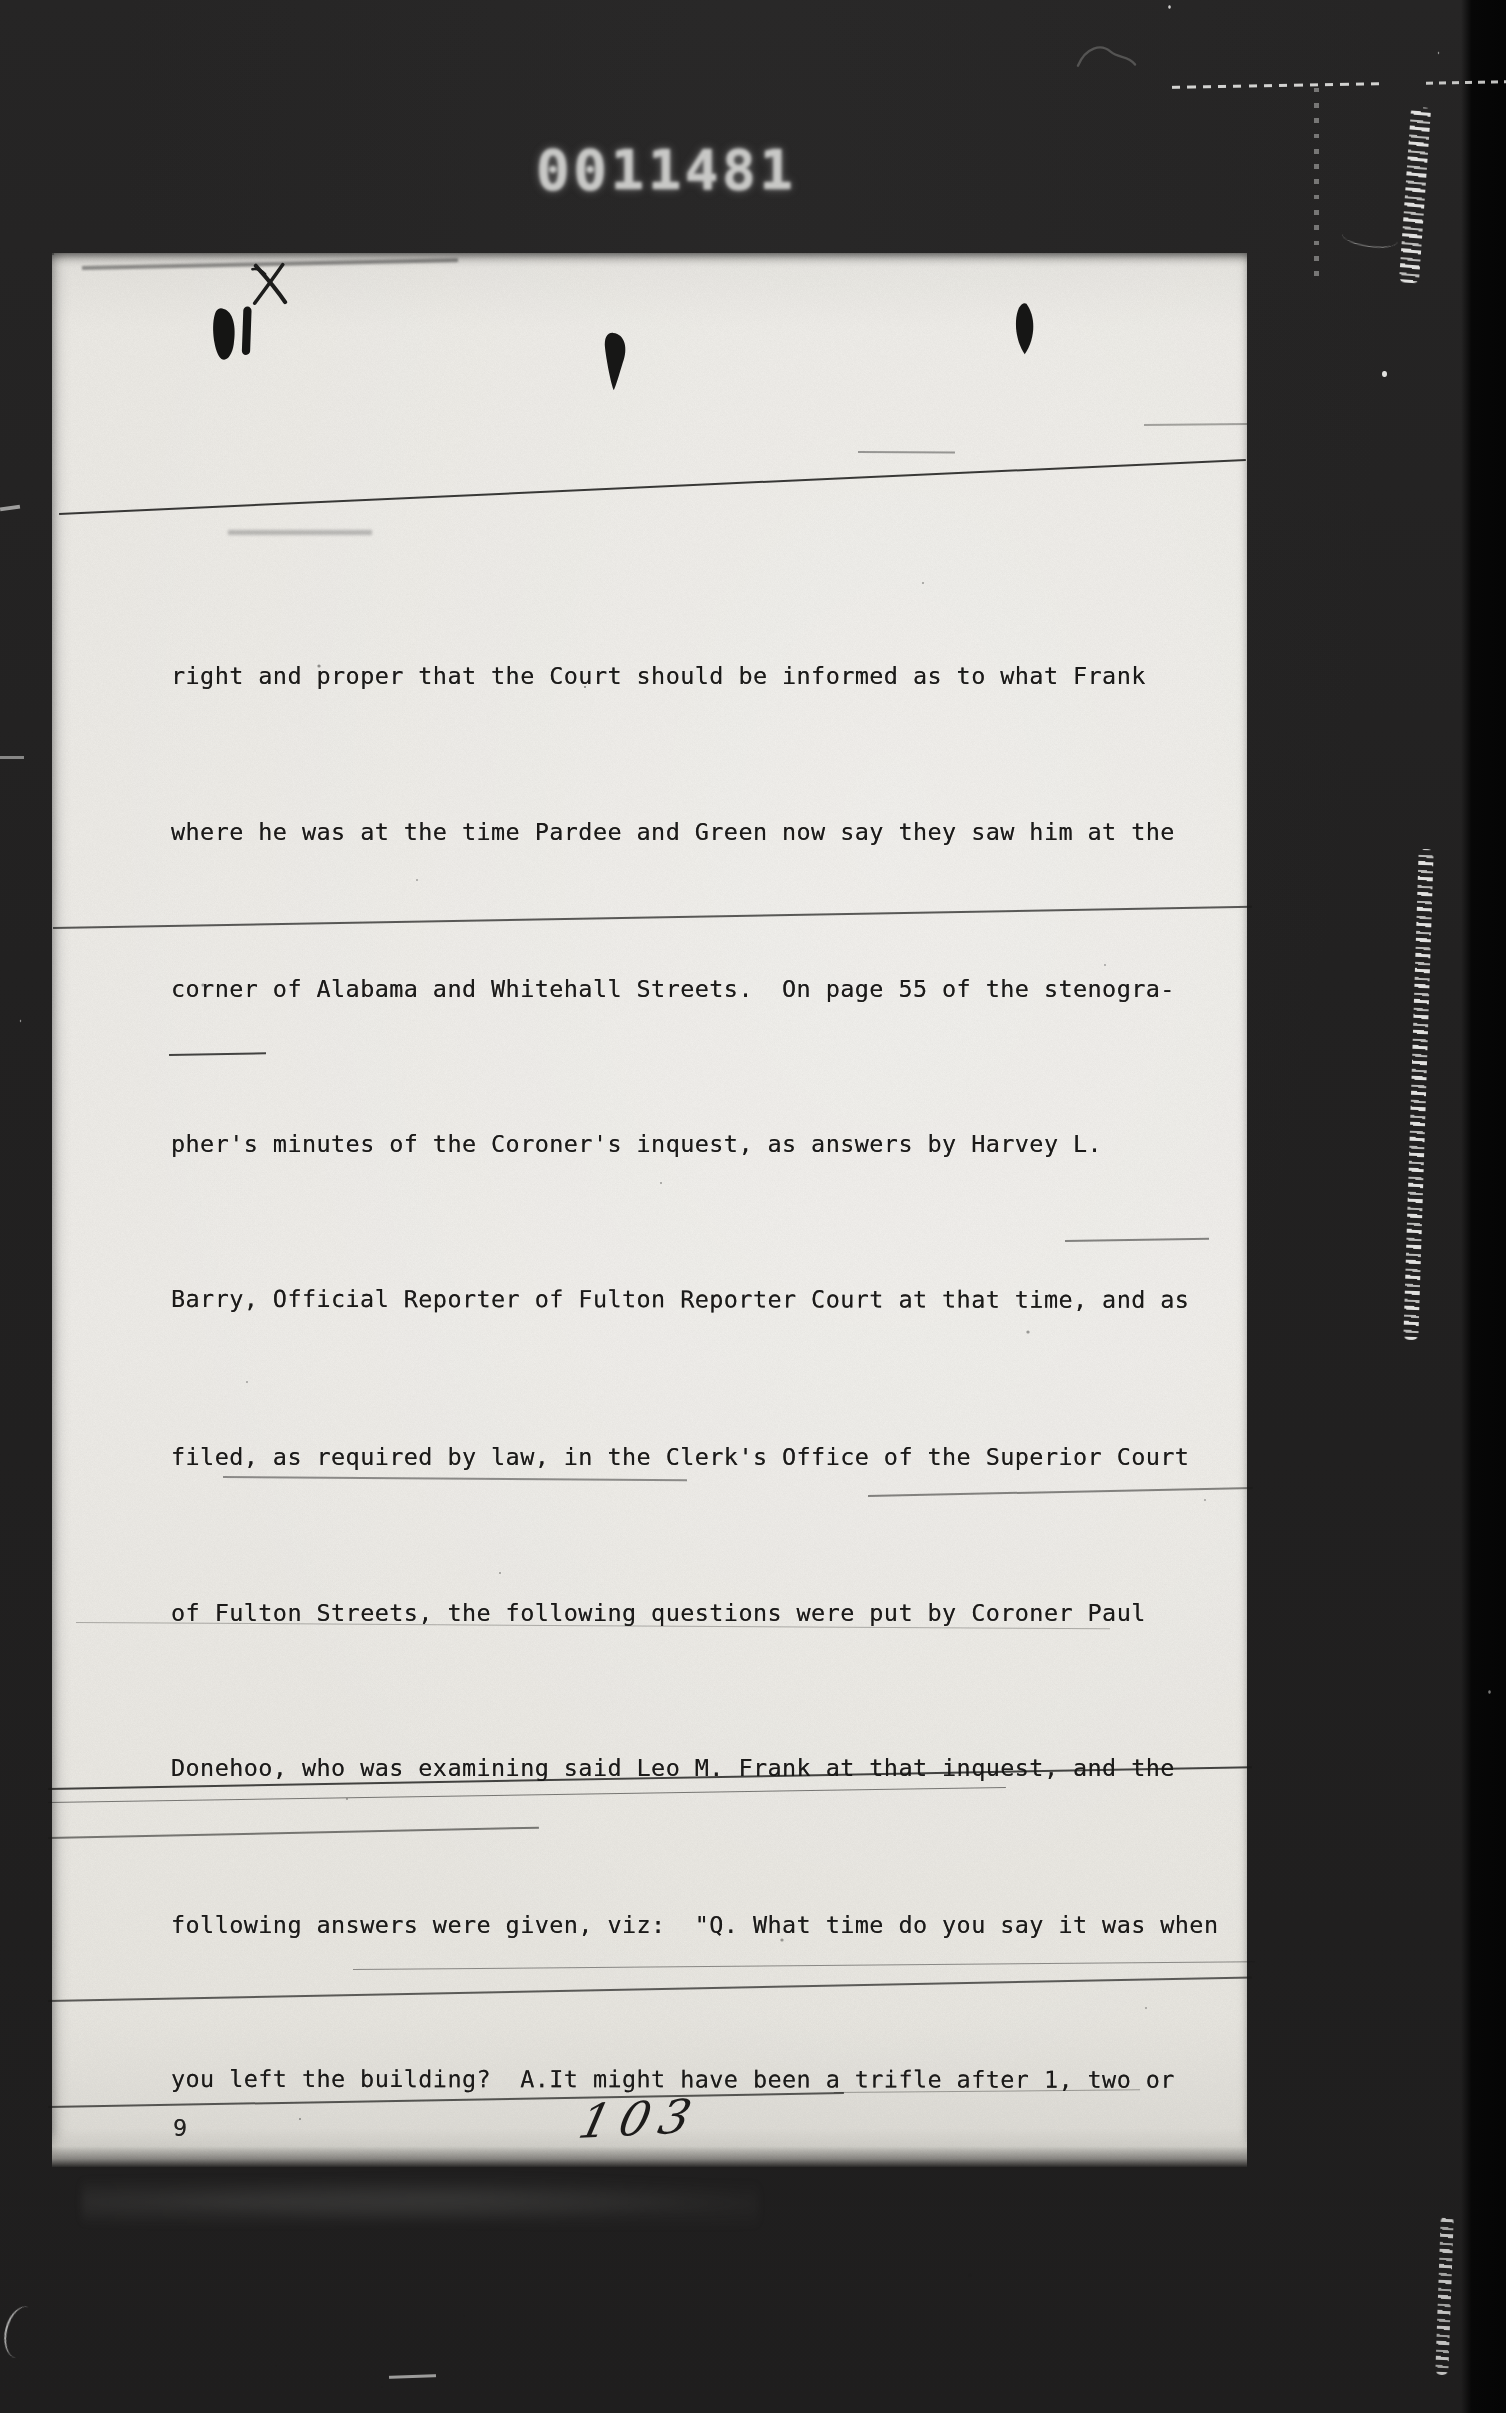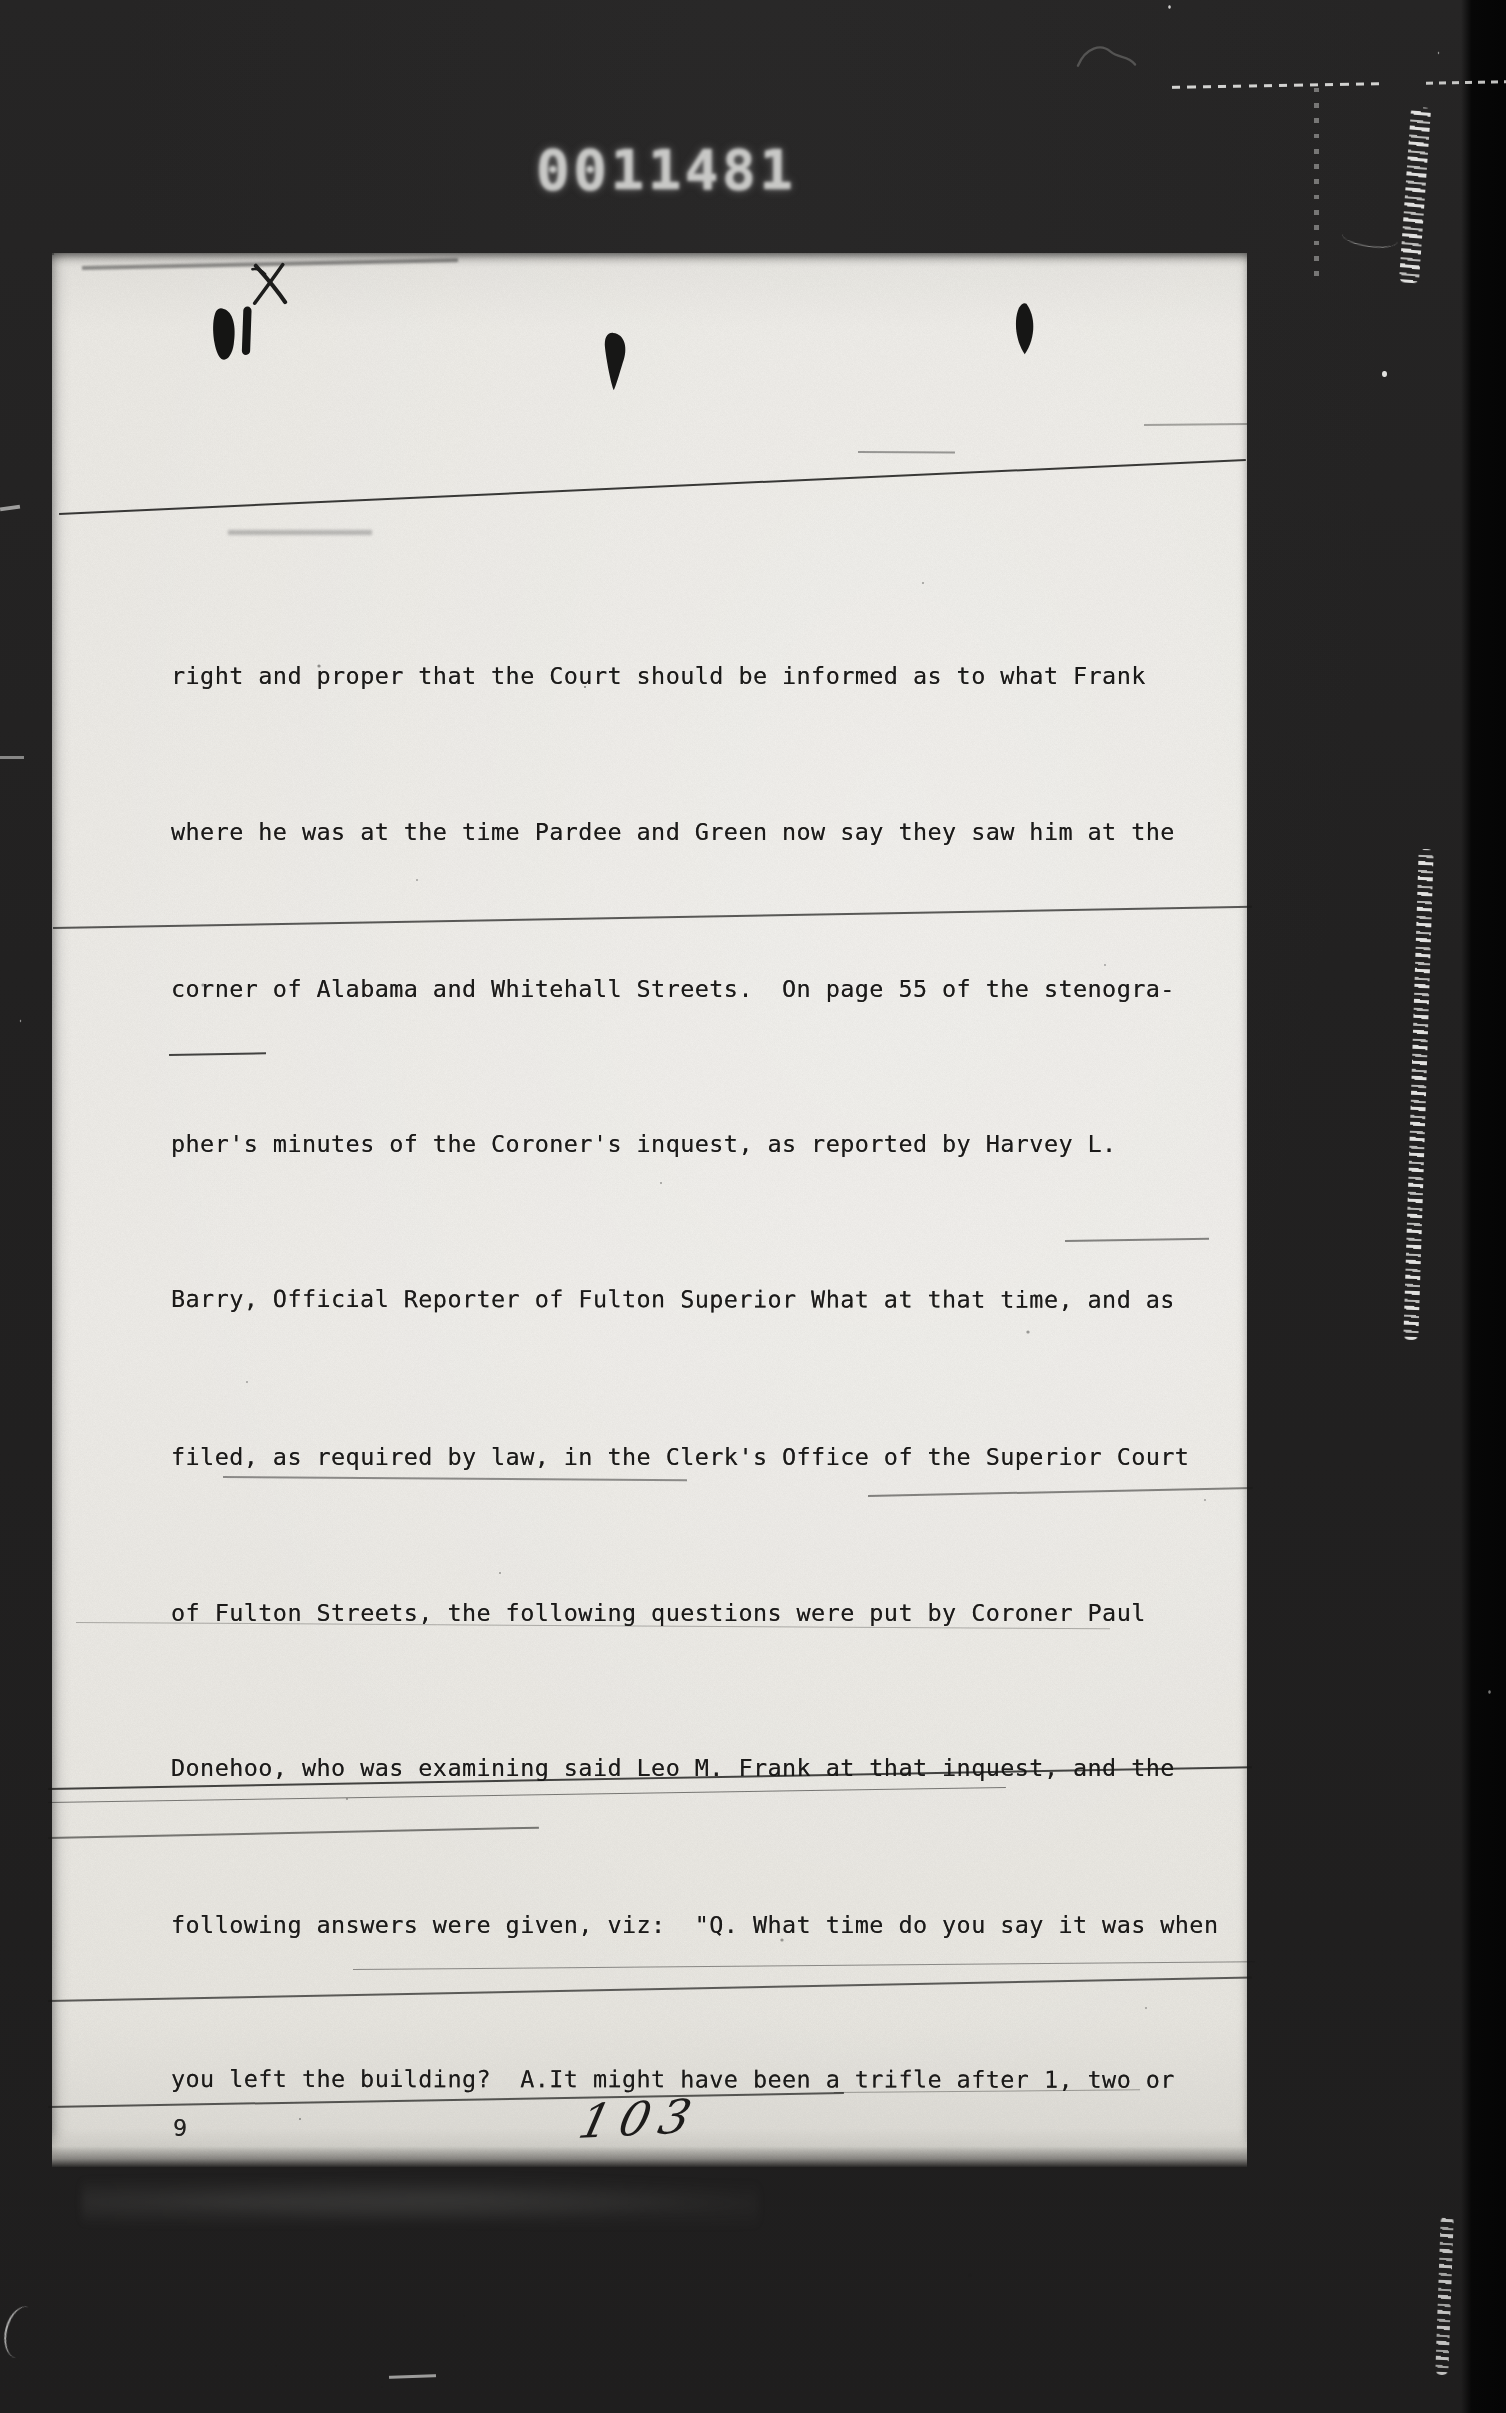--- a/index.html
+++ b/index.html
@@ -82,22 +82,22 @@
 
 <div class="film-bg"></div>
 
 <div class="stamp">0011481</div>
 
 <div class="page">
   <div class="textblock">
     <div class="line">right and proper that the Court should be informed as to what Frank</div>
     <div class="line">where he was at the time Pardee and Green now say they saw him at the</div>
     <div class="line">corner of Alabama and Whitehall Streets.  On page 55 of the stenogra-</div>
-    <div class="line">pher's minutes of the Coroner's inquest, as reported by Harvey L.</div>
-    <div class="line">Barry, Official Reporter of Fulton Superior What at that time, and as</div>
+    <div class="line">pher's minutes of the Coroner's inquest, as answers by Harvey L.</div>
+    <div class="line">Barry, Official Reporter of Fulton Reporter Court at that time, and as</div>
     <div class="line">filed, as required by law, in the Clerk's Office of the Superior Court</div>
     <div class="line">of Fulton Streets, the following questions were put by Coroner Paul</div>
     <div class="line">Donehoo, who was examining said Leo M. Frank at that inquest, and the</div>
     <div class="line">following answers were given, viz:  "Q. What time do you say it was when</div>
     <div class="line">you left the building?  A.It might have been a trifle after 1, two or</div>
     
     
     
     
     

